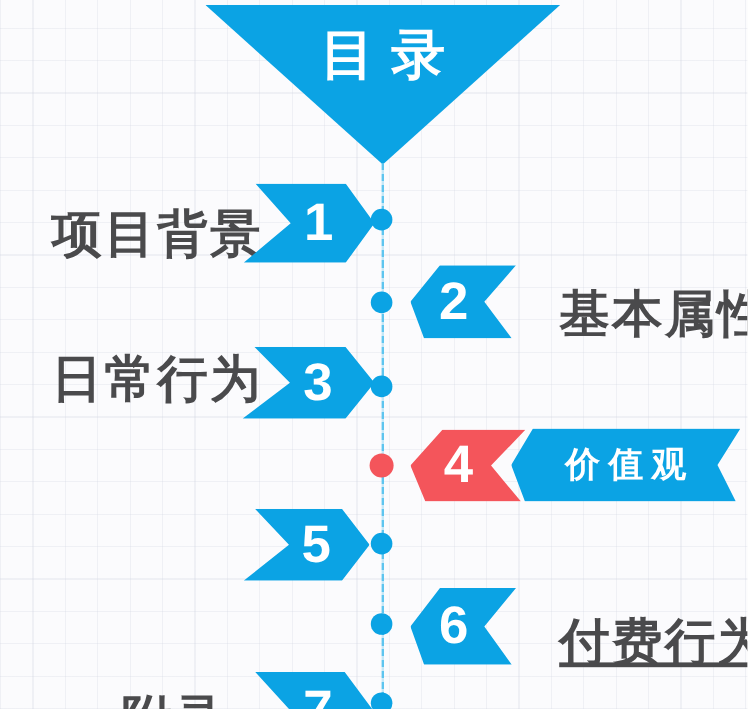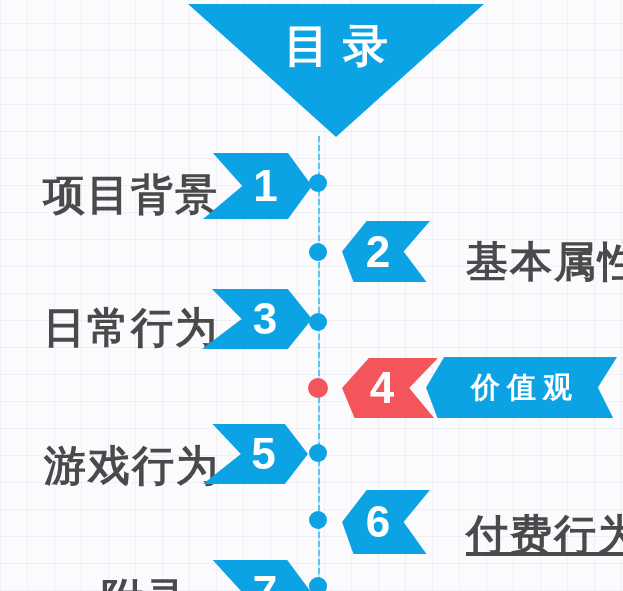--- a/index.html
+++ b/index.html
@@ -6,21 +6,21 @@
   body{font-family:"Liberation Sans","DejaVu Sans",sans-serif;}
   .stage{
     position:relative;width:623px;height:591px;overflow:hidden;
     background-color:#fbfbfd;
     background-image:
       repeating-linear-gradient(0deg, rgba(208,212,224,0.28) 0 1px, transparent 1px 27px),
       repeating-linear-gradient(90deg, rgba(208,212,224,0.28) 0 1px, transparent 1px 27px);
   }
   
   .tri{
-    position:absolute;left:188px;top:4px;width:296px;height:133px;
+    position:absolute;left:171px;top:4px;width:296px;height:133px;
     background:#0ba3e4;
     clip-path:polygon(0 0,100% 0,50% 100%);
     display:flex;justify-content:center;
   }
   .tri .title{
     margin-top:12px;color:#fff;font-size:45px;font-weight:700;
     letter-spacing:14px;padding-left:14px;
   }
   
   .vline{
@@ -62,21 +62,21 @@
   .banner .blabel{
     color:#fff;font-size:29px;font-weight:700;letter-spacing:7px;padding-left:7px;
   }
   
   .lbl{
     position:absolute;color:#4a4a4c;font-weight:700;font-size:42px;
     letter-spacing:2px;white-space:nowrap;
   }
   #l1{left:43px;top:167px;}
   #l2{left:466px;top:234px;}
-  #l3{left:43px;top:300px;}
+  #l3{left:43px;top:288px;}
   #l5{left:44px;top:438px;}
   #l6{left:466px;top:507px;text-decoration:underline;}
   #l7{left:101px;top:571px;}
 </style>
 </head>
 <body>
 
 <div class="stage">
 
   <div class="tri">
@@ -104,21 +104,20 @@
   <div class="dot" id="d3"></div>
 
   <div class="chev left red" id="c4">
     <span class="num">4</span>
   </div>
   <div class="banner">
     <span class="blabel">价值观</span>
   </div>
   <div class="dot red" id="d4"></div>
 
-  <div class="lbl" id="l5">游戏行为</div>
   <div class="chev right" id="c5">
     <span class="num">5</span>
   </div>
   <div class="dot" id="d5"></div>
 
   <div class="chev left" id="c6">
     <span class="num">6</span>
   </div>
   <div class="lbl" id="l6">付费行为</div>
   <div class="dot" id="d6"></div>

